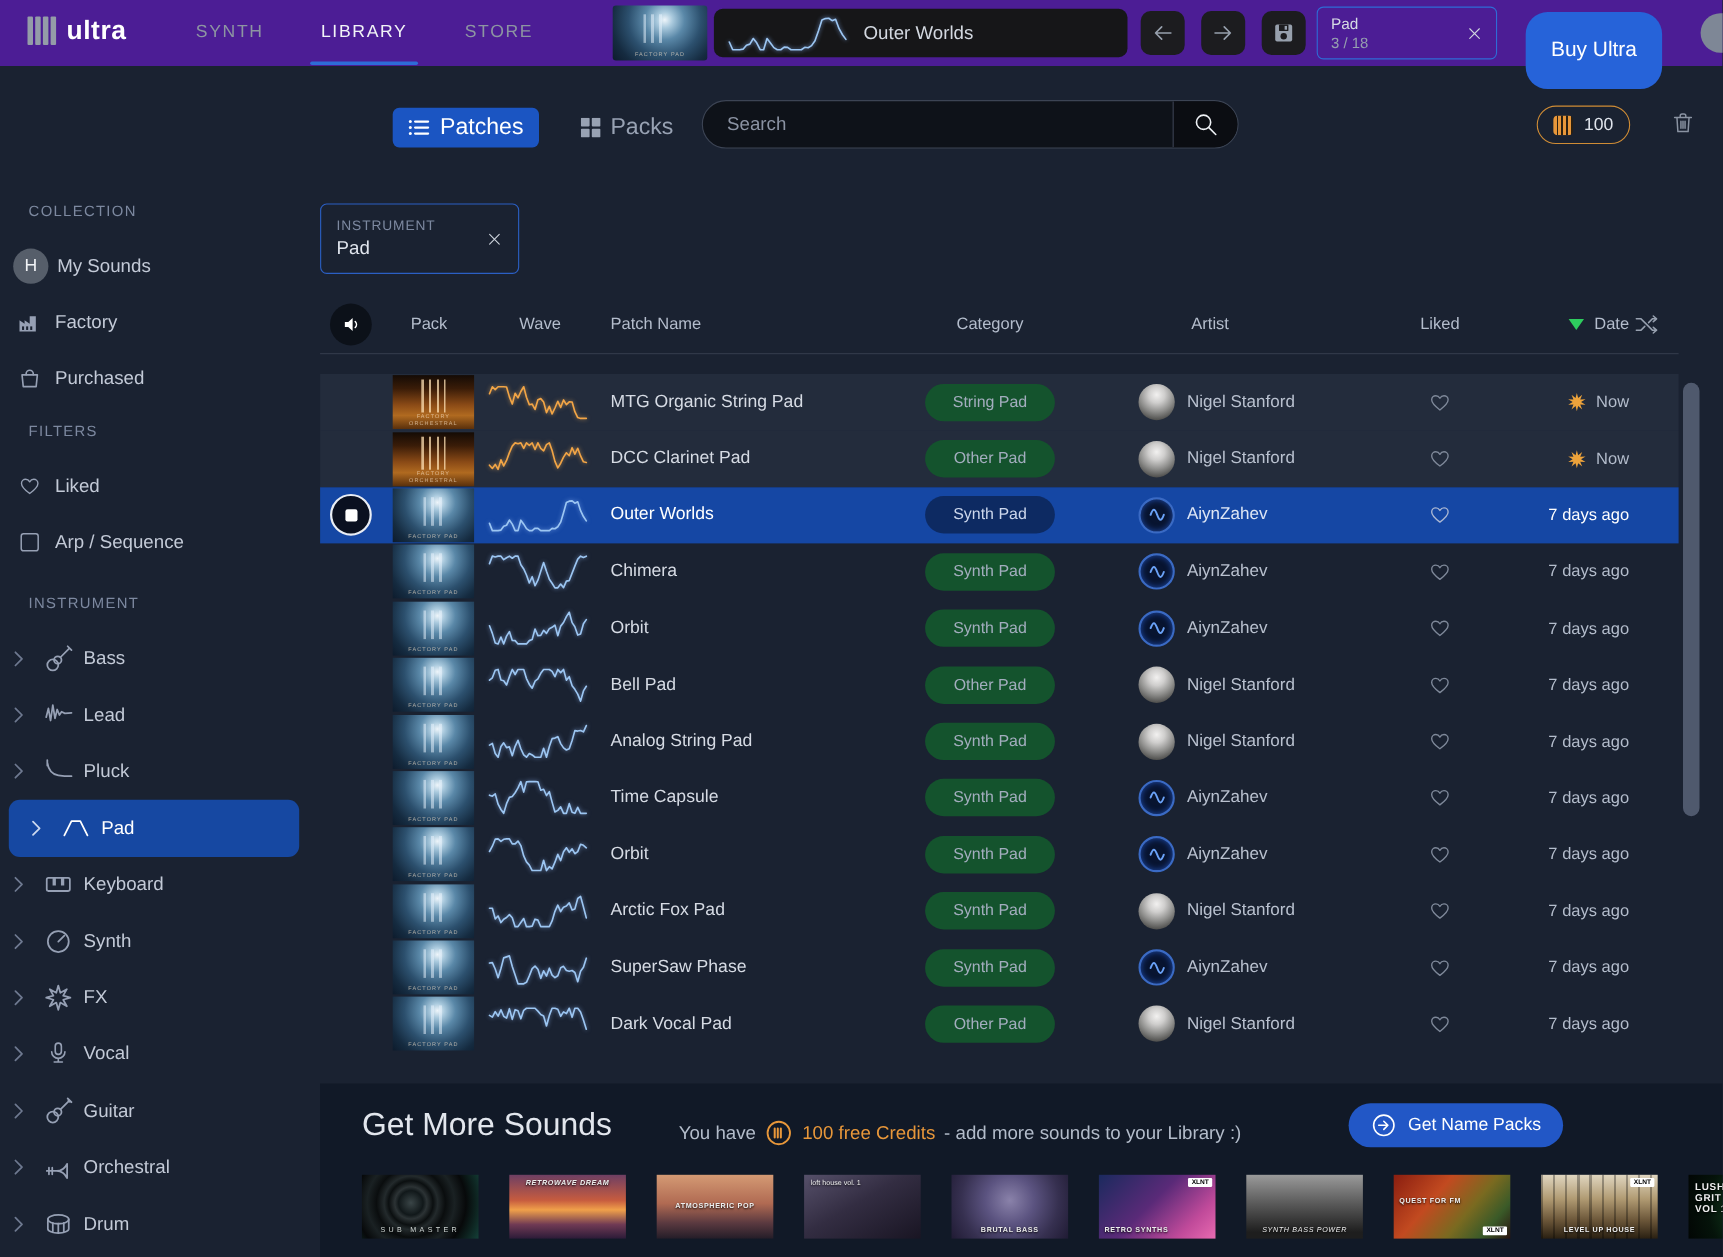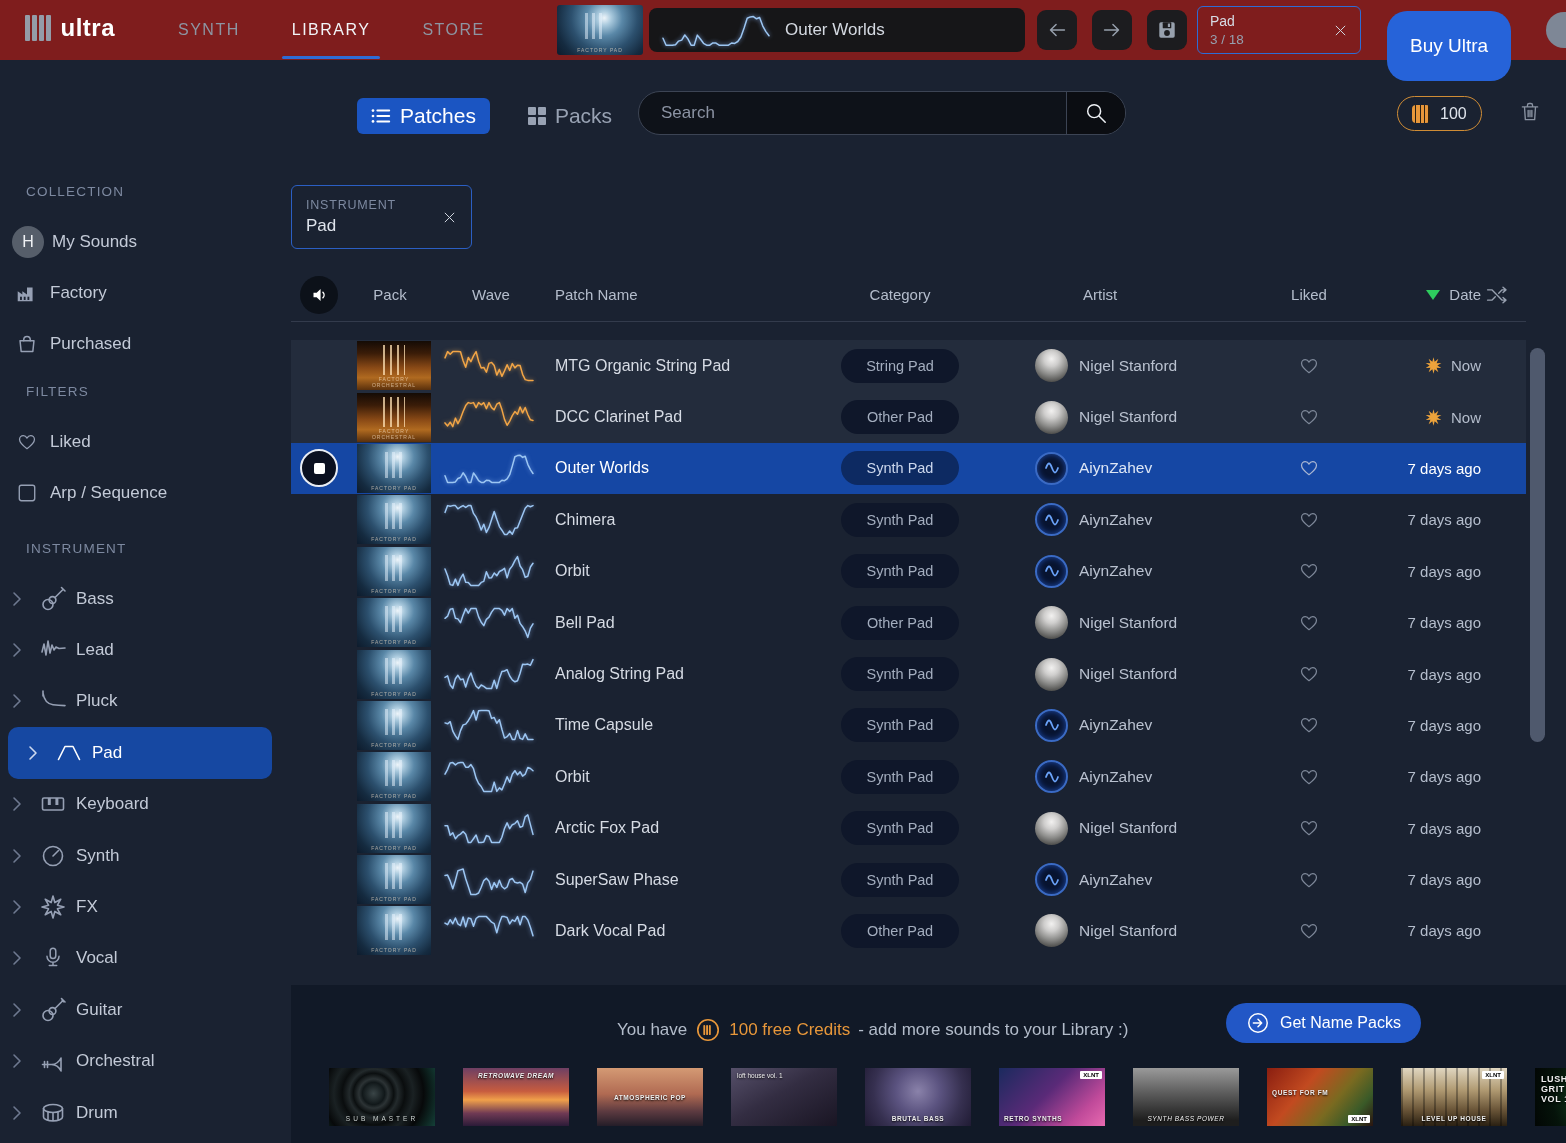--- a/index.html
+++ b/index.html
@@ -1,20 +1,20 @@
 <!DOCTYPE html>
 <html><head>
 <meta charset="utf-8">
 <style>
   html,body{margin:0;padding:0}
   body{width:1566px;height:1143px;position:relative;overflow:hidden;background:#1a2231;
        font-family:"Liberation Sans",sans-serif;color:#c3cad7;-webkit-font-smoothing:antialiased}
   .ic{display:inline-flex;align-items:center;justify-content:center}
   
-  .topbar{position:absolute;left:0;top:0;right:0;height:60px;background:#7f1d1d;z-index:5}
+  .topbar{position:absolute;left:0;top:0;right:0;height:60px;background:#4c1d95;z-index:5}
   .logo{position:absolute;left:25px;top:14px;display:flex;align-items:center;gap:10px;cursor:pointer}
   .logo-ic{display:inline-flex;gap:2.5px}
   .logo-ic i{display:block;width:4.5px;height:26px;background:#949ca8;border-radius:1px}
   .logo-text{font-size:24px;font-weight:bold;color:#fff;letter-spacing:.5px}
   .nav{position:absolute;left:178px;top:0;height:60px;display:flex;gap:52px}
   .tab{position:relative;height:60px;display:flex;align-items:center;font-size:16px;letter-spacing:1.5px;color:#8d95a2;cursor:pointer}
   .tab.active{color:#f2f4f7}
   .tab.active::after{content:'';position:absolute;left:-10px;right:-10px;bottom:1px;height:3px;background:#2e6cd6;border-radius:2px}
   .np-thumb{position:absolute;left:557px;top:5px;width:86px;height:50px;border-radius:3px;overflow:hidden}
   .np-box{position:absolute;left:649px;top:8px;width:376px;height:44px;background:#161618;border-radius:8px;display:flex;align-items:center;padding:0 12px;box-sizing:border-box}
@@ -83,21 +83,21 @@
   .pack-pad{background:radial-gradient(circle at 55% 26%,#eef5fa 0%,#a9c9dd 12%,#5a88a8 30%,#2c506e 55%,#152b40 80%,#0d1b2c 100%)}
   .pack-orch{background:linear-gradient(180deg,#140b05 0%,#3a1c08 25%,#8a4a16 55%,#b06a20 75%,#5a300c 100%)}
   .pack-orch::before{content:'';position:absolute;left:26px;top:4px;width:22px;height:30px;
       background:repeating-linear-gradient(90deg,rgba(255,225,180,.75) 0 2px,transparent 2px 7px)}
   .pack-pad::before{content:'';position:absolute;left:28px;top:8px;width:20px;height:26px;
       background:repeating-linear-gradient(90deg,rgba(235,245,255,.5) 0 2.5px,transparent 2.5px 7px)}
   .pk-cap{position:absolute;left:0;right:0;bottom:2px;text-align:center;font-size:5px;letter-spacing:1px;color:rgba(255,235,210,.6)}
   .wave{margin-left:8px;filter:drop-shadow(0 0 2px rgba(150,190,255,.6))}
   .wave.wo{filter:drop-shadow(0 0 2px rgba(250,180,90,.6))}
   .pname{padding-left:8px;font-size:16px;color:#d6dbe4}
-  .pill{width:118px;text-align:center;background:#0f172a;border-radius:17px;padding:9px 0;font-size:14.5px;color:#a3adbe}
+  .pill{width:118px;text-align:center;background:#14532d;border-radius:17px;padding:9px 0;font-size:14.5px;color:#a3adbe}
   .trow.selected .pill{background:rgba(7,19,44,.55);color:#ccd7ec}
   .trow.selected .pname{color:#fff;font-weight:500}
   .c6.artist{padding-left:62px}
   .av-photo{width:33px;height:33px;border-radius:50%;flex:none;
       background:radial-gradient(circle at 50% 30%,#f2f1f0 0%,#cfcecd 26%,#8e8e8c 55%,#4c4c4a 82%,#343434 100%)}
   .av-logo{width:33px;height:33px;border-radius:50%;flex:none;background:#081430;border:2px solid #3a6ac4;box-sizing:border-box;display:flex;align-items:center;justify-content:center;box-shadow:inset 0 0 6px #1e4aa8}
   .aname{margin-left:11px;font-size:15.5px;color:#b9c1cf}
   .trow.selected .aname{color:#dde6f5}
   .rheart{color:#79former}
   .rheart{color:#7e8899;display:flex;cursor:pointer}
@@ -933,20 +933,21 @@
           </span>
         </div>
         <div class="c c8 dt">
           <span>7 days ago</span>
         </div>
         <div class="c c9"></div>
       </div>
     </div>
   <div class="vscroll"></div>
   <div class="footer">
+    <div class="f-title">Get More Sounds</div>
     <div class="f-cred">
       <span>You have</span>
       <span class="f-cic" id="f-cic">
           <svg width="26" height="26" viewBox="0 0 28 28">
             <circle cx="14" cy="14" r="11" stroke="#e8973a" fill="none" stroke-width="1.8"></circle>
             <g stroke="#e8973a" stroke-width="2" stroke-linecap="round">
               <path d="M10 9.5 v9 M13 9.5 v9 M16 9.5 v9"></path>
             </g>
           </svg>
         </span>

